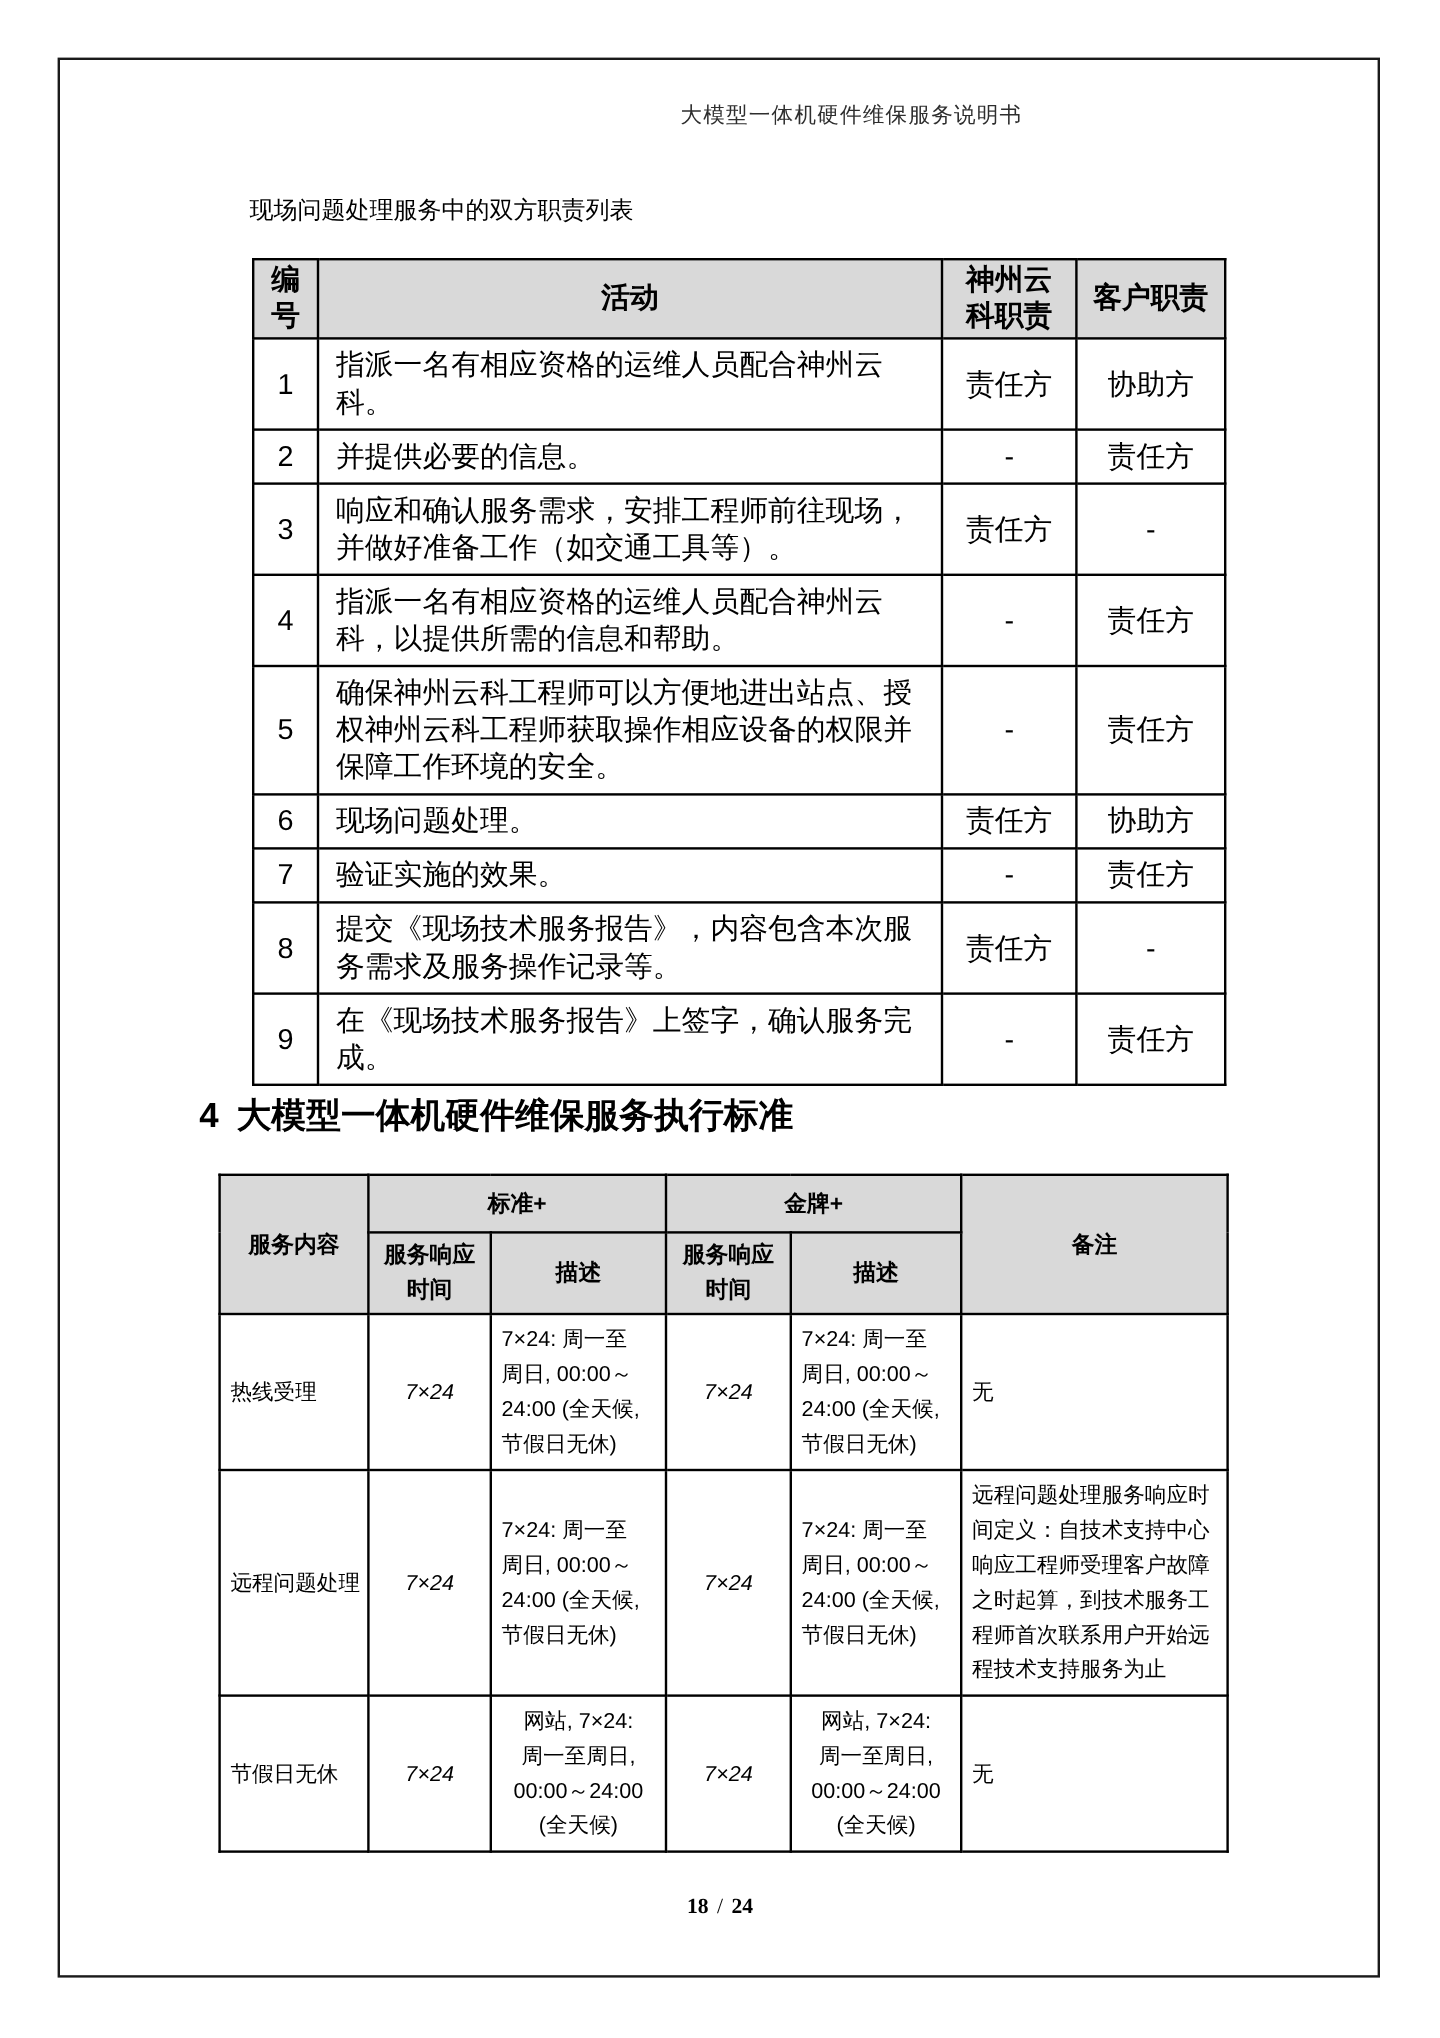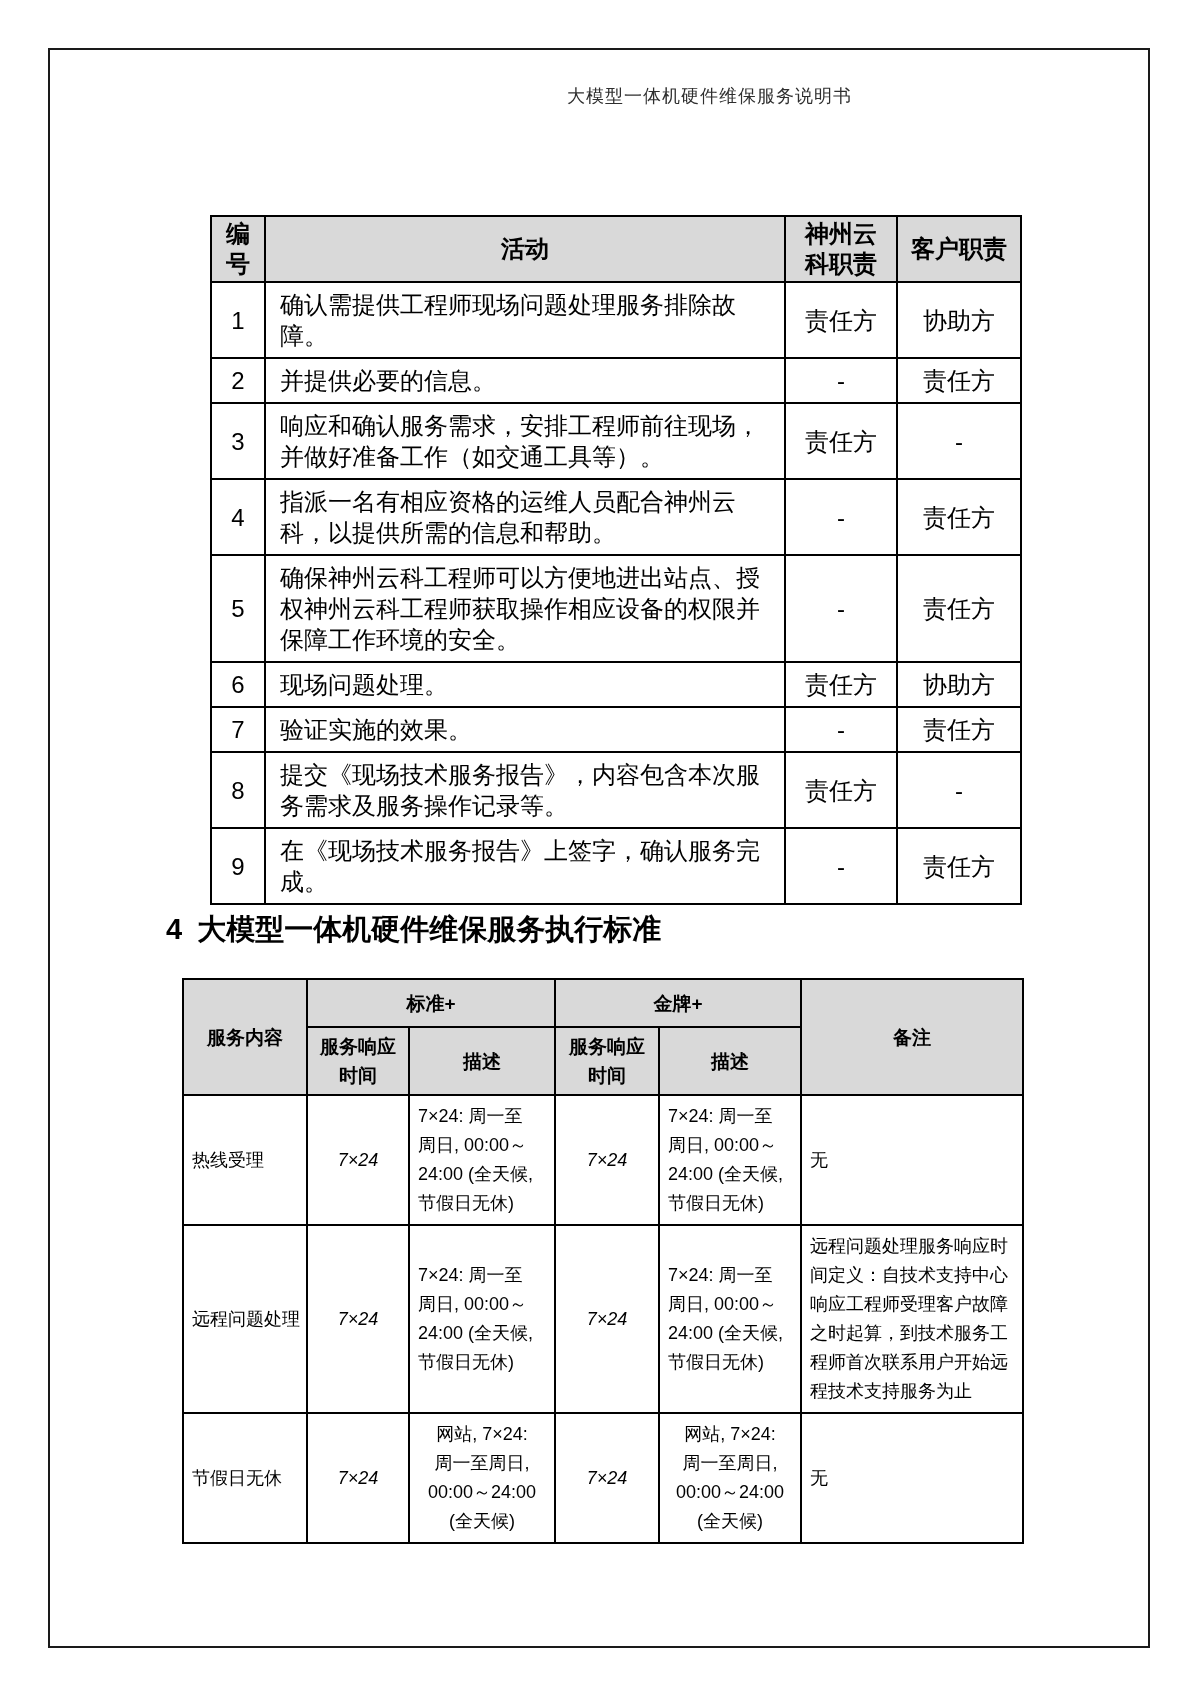--- a/index.html
+++ b/index.html
@@ -64,40 +64,41 @@
   .footer .sep { font-weight: normal; margin: 0 7px; }
 </style>
 </head>
 <body>
 
 <div class="page">
   <div class="page-border"></div>
 
   <div class="header-title">大模型一体机硬件维保服务说明书</div>
 
+  <div class="intro">现场问题处理服务中的双方职责列表</div>
 
   <table class="t1">
     <colgroup>
       <col style="width:54px">
         <col style="width:520px">
         <col style="width:112px">
         <col style="width:124px">
     </colgroup>
     <thead>
       <tr>
         <th>编号</th>
         <th>活动</th>
         <th>神州云科职责</th>
         <th>客户职责</th>
       </tr>
     </thead>
     <tbody>
       <tr>
         <td class="c-num">1</td>
-        <td class="c-act">确认需提供工程师现场问题处理服务排除故障。</td>
+        <td class="c-act">指派一名有相应资格的运维人员配合神州云科。</td>
         <td class="c-resp">责任方</td>
         <td class="c-resp">协助方</td>
       </tr>
       <tr>
         <td class="c-num">2</td>
         <td class="c-act">并提供必要的信息。</td>
         <td class="c-resp">-</td>
         <td class="c-resp">责任方</td>
       </tr>
       <tr>
@@ -212,13 +213,16 @@
         <td class="c-time">7×24</td>
         <td class="c-desc center">网站, 7×24:
 周一至周日,
 00:00～24:00
 (全天候)</td>
         <td class="c-remark">无</td>
       </tr>
     </tbody>
   </table>
 
+  <div class="footer">
+    <span>18</span><span class="sep">/</span><span>24</span>
+  </div>
 </div>
 
 </body></html>

